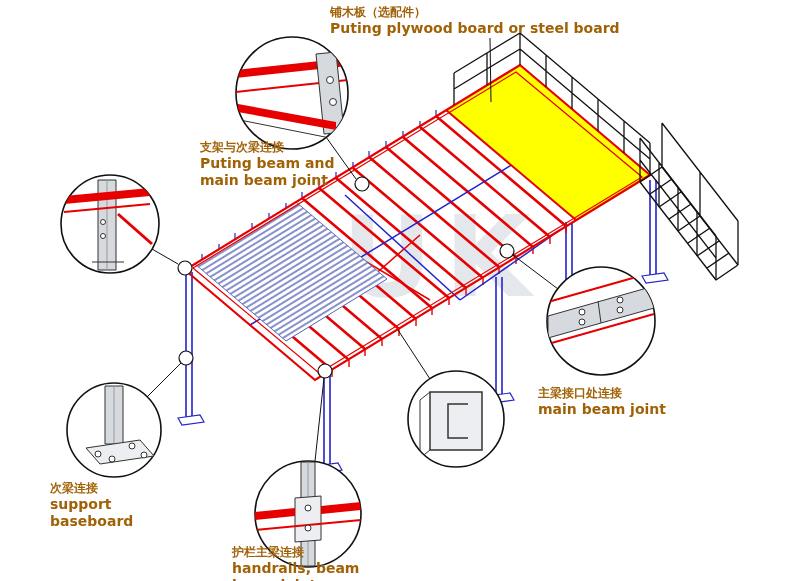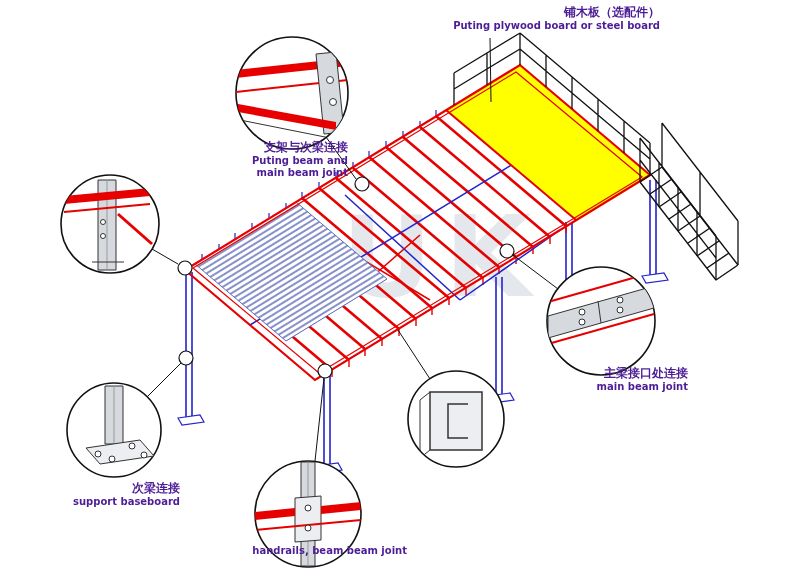--- a/index.html
+++ b/index.html
@@ -6,23 +6,23 @@
     --red:#e60000; --blue:#2424cc; --deck:#5f6cb8; --yellow:#ffff00;
     --steel:#d6dade; --watermark:#cfd6e0;
   }
   *{margin:0;padding:0;box-sizing:border-box}
   body{background:#fff}
   .stage{position:relative;width:790px;height:581px;background:#fff;overflow:hidden;
          font-family:"DejaVu Sans",sans-serif}
   .watermark{position:absolute;left:262px;top:192px;z-index:0;font-size:112px;font-weight:bold;
              letter-spacing:12px;color:var(--watermark);opacity:.55;user-select:none}
   svg.diagram{position:absolute;left:0;top:0;z-index:1}
-  .label{position:absolute;z-index:2;text-align:right;color:#4c1d95;font-weight:bold;line-height:1.22}
+  .label{position:absolute;z-index:2;text-align:left;color:#a16207;font-weight:bold;line-height:1.22}
   .label .zh{font-size:12px}
-  .label .en{font-size:10px}
+  .label .en{font-size:14px}
   
   .sR{stroke:var(--red)} .sB{stroke:var(--blue)} .sK{stroke:#111} .sS{stroke:#333}
   .sG{stroke:#999} .sDeck{stroke:var(--deck)} .sY{stroke:#b39200}
   .fR{fill:var(--red)} .fY{fill:var(--yellow)} .fW{fill:#fff} .fS{fill:var(--steel)}
   .fP{fill:#eceef1} .fN{fill:none}
 </style>
 </head>
 <body>
 
 <div class="stage">
@@ -182,35 +182,36 @@
         <line class="sR" stroke-width="2" x1="548" y1="344" x2="654" y2="314"></line>
       </g>
     </g>
   </svg>
 
   <div class="label" style="left:330px;top:5px;width:330px">
     <div class="zh">铺木板（选配件）</div>
     <div class="en">Puting plywood board or steel board</div>
   </div>
 
-  <div class="label" style="left:208px;top:140px;width:140px">
+  <div class="label" style="left:200px;top:140px;width:140px">
     <div class="zh">支架与次梁连接</div>
     <div class="en">Puting beam and</div>
     <div class="en">main beam joint</div>
   </div>
 
 
   <div class="label" style="left:50px;top:481px;width:130px">
     <div class="zh">次梁连接</div>
     <div class="en">support baseboard</div>
   </div>
 
   <div class="label" style="left:232px;top:545px;width:175px">
+    <div class="zh">护栏主梁连接</div>
     <div class="en">handrails, beam beam joint</div>
   </div>
 
 
-  <div class="label" style="left:538px;top:366px;width:150px">
+  <div class="label" style="left:538px;top:386px;width:150px">
     <div class="zh">主梁接口处连接</div>
     <div class="en">main beam joint</div>
   </div>
 
 </div>
 
 </body></html>

